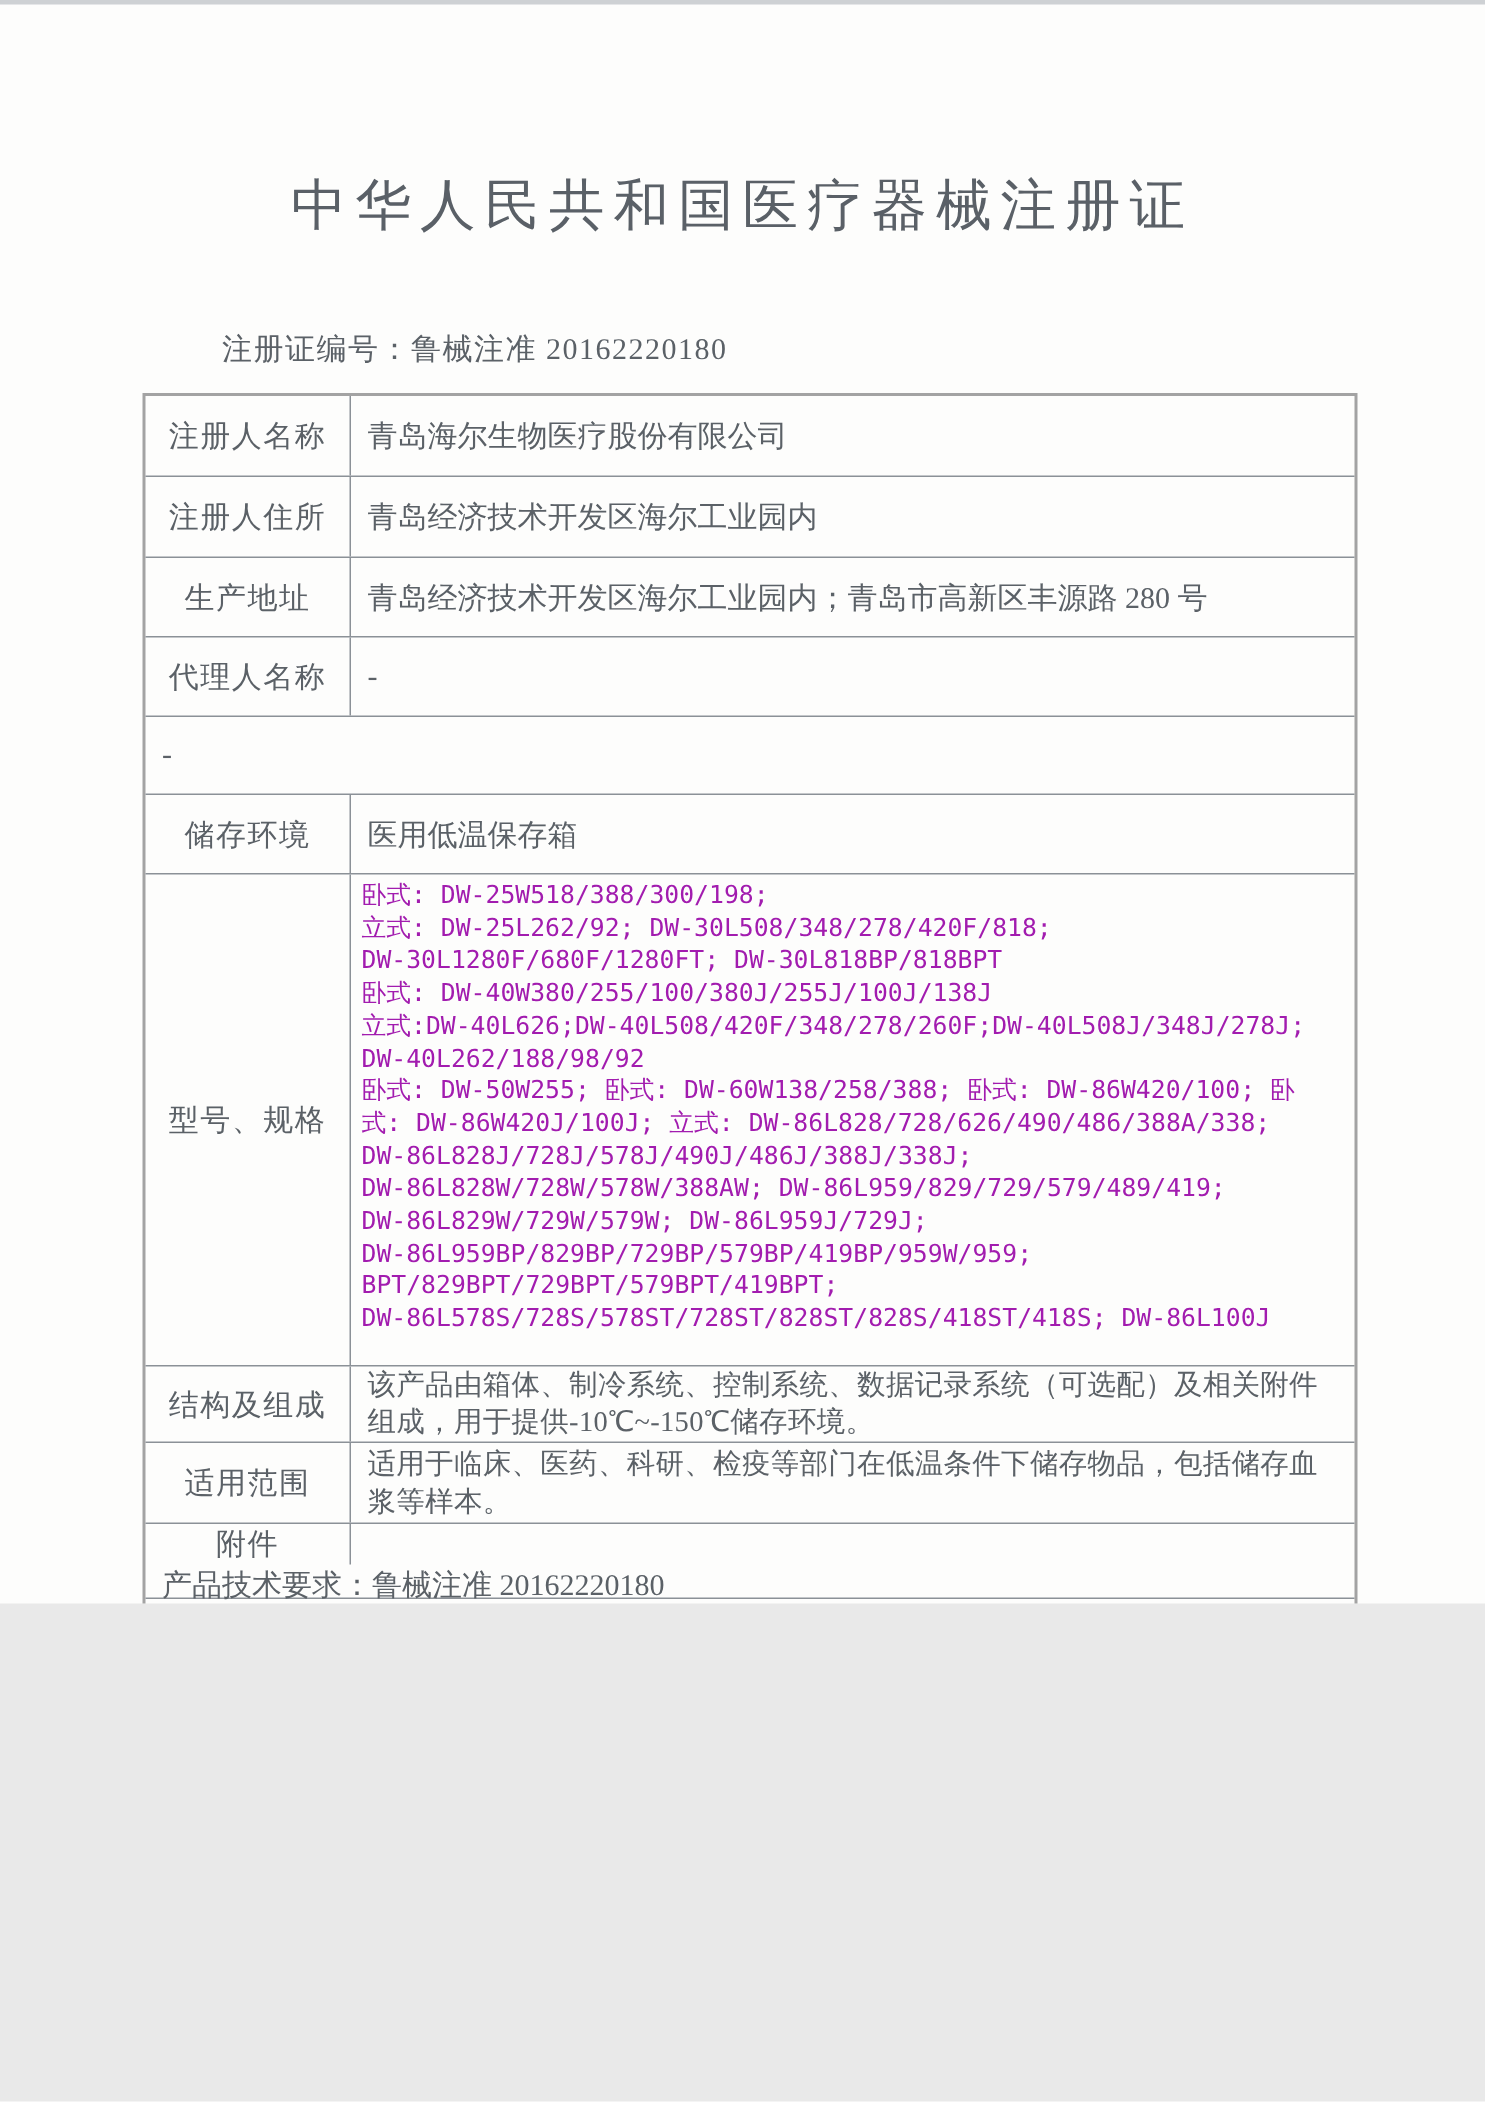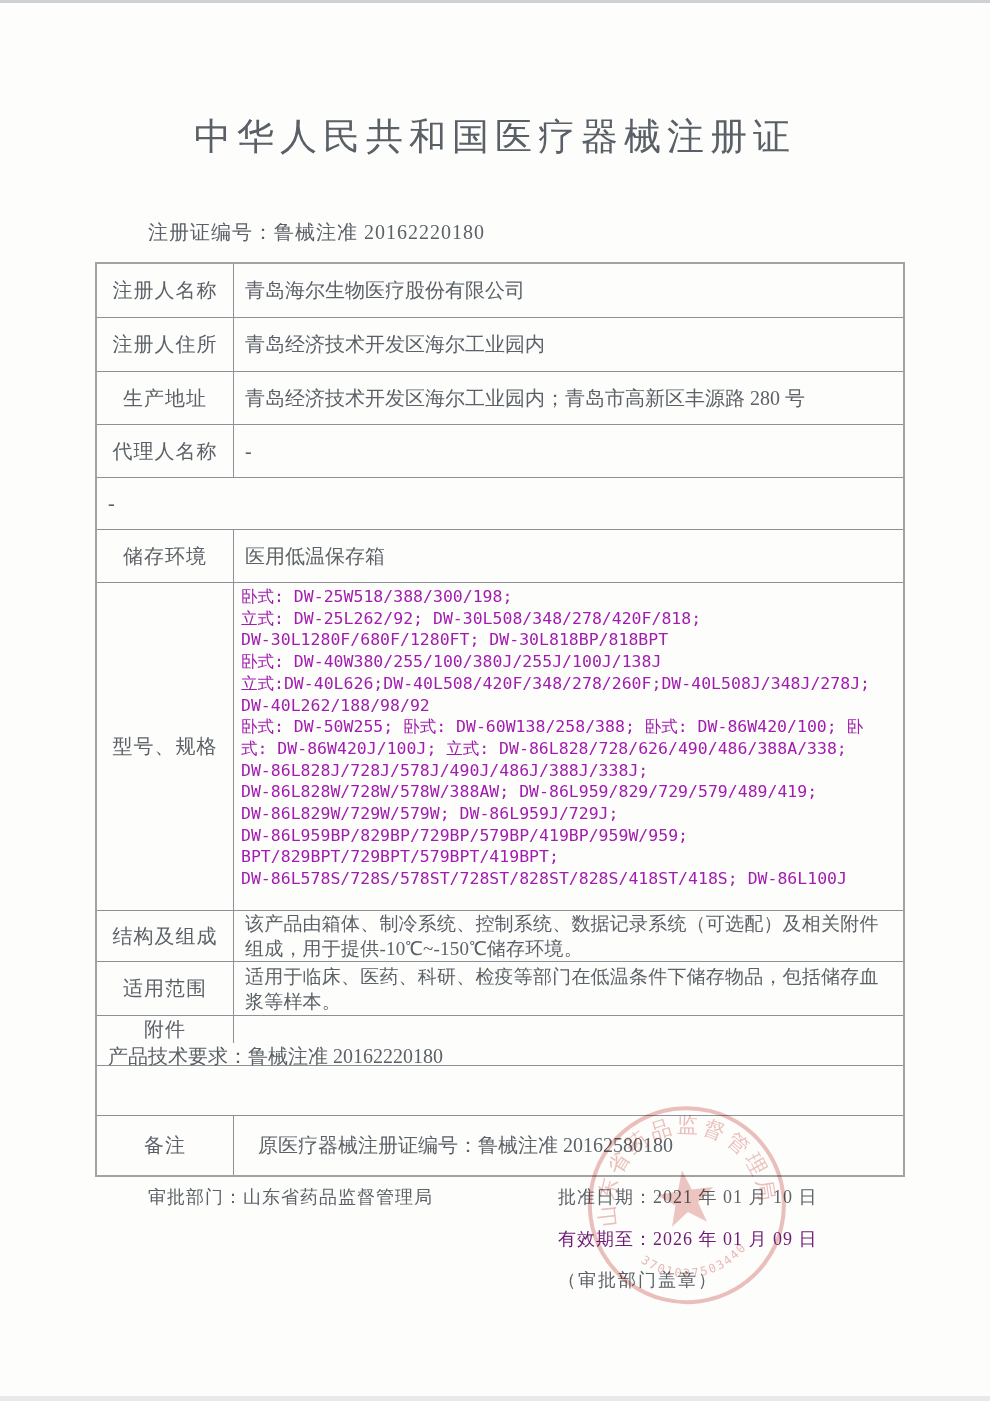--- a/index.html
+++ b/index.html
@@ -3,21 +3,21 @@
 <meta charset="utf-8">
 <style>
   html,body{margin:0;padding:0;}
   body{
     width:990px;height:1401px;
     background:#e9e9e9;
     font-family:"Liberation Serif", serif;
   }
   .page{
     position:relative;
-    width:990px;height:1396px;
+    width:990px;height:1069px;
     background:#fdfdfc;
     overflow:hidden;
     color:#575d63;
   }
   .scan-edge-top{
     position:absolute;left:0;top:0;width:100%;height:3px;
     background:#a7adb2;opacity:.55;
   }
   .doc-title{
     position:absolute;left:0;top:112px;width:100%;

